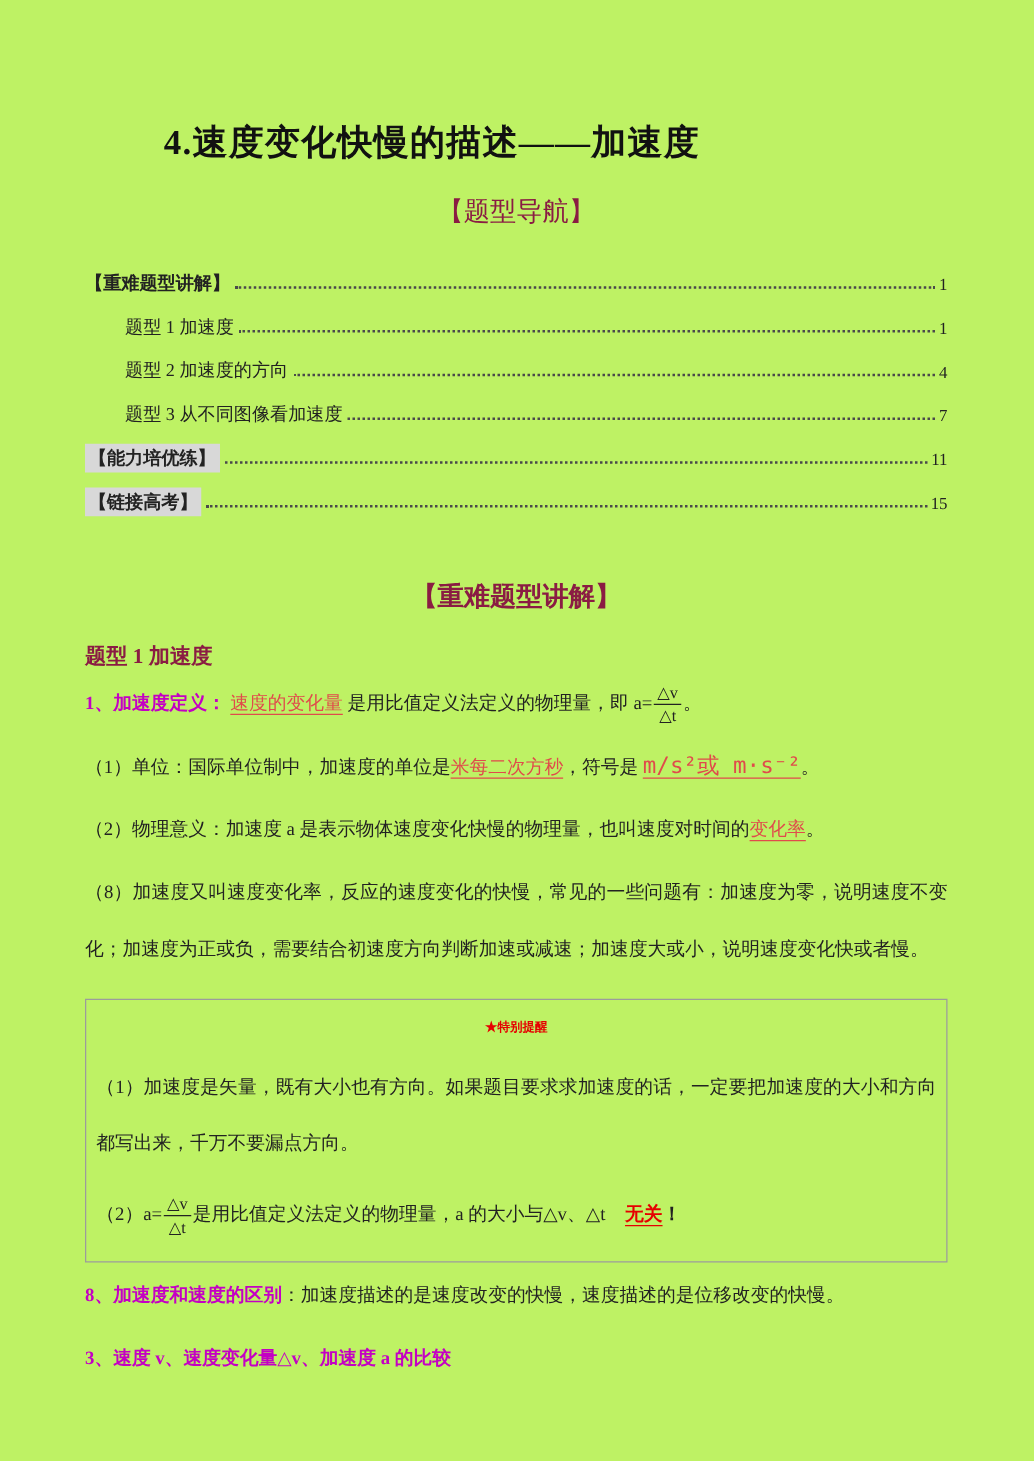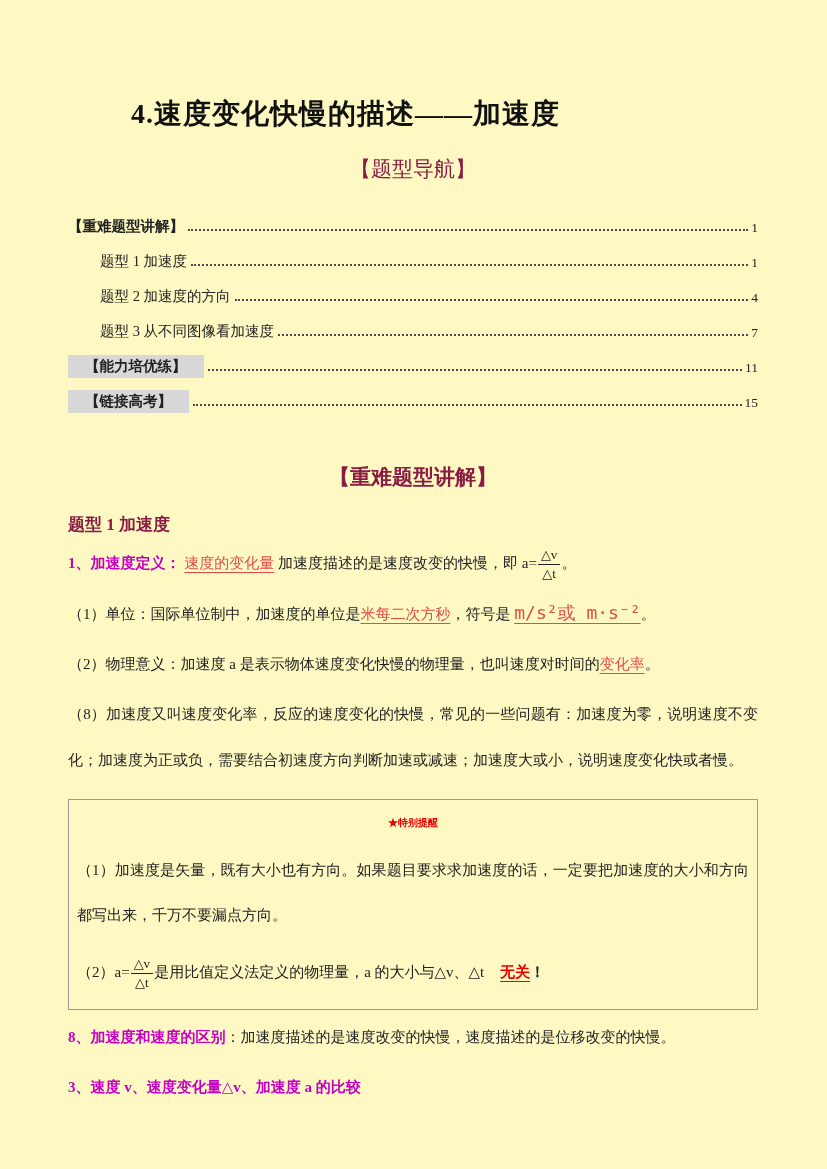--- a/index.html
+++ b/index.html
@@ -2,21 +2,21 @@
 <html><head>
 <meta charset="utf-8">
 <style>
   * { margin: 0; padding: 0; box-sizing: border-box; }
   html, body { background: #888; }
   .page {
     position: relative;
     width: 827px;
     height: 1169px;
     margin: 0 auto;
-    background: #fef9c3;
+    background: #bef264;
     font-family: "Liberation Serif", "DejaVu Serif", serif;
     color: #222222;
     overflow: hidden;
   }
   .content { padding: 95px 69px 0 68px; }
 
   .doc-title {
     font-size: 28px;
     font-weight: bold;
     color: #111111;
@@ -36,21 +36,21 @@
   .toc { margin-top: 20px; font-size: 14.5px; }
   .toc-row {
     display: flex;
     align-items: flex-end;
     height: 35px;
     cursor: pointer;
   }
   .toc-row .toc-label { white-space: nowrap; padding-bottom: 2px; }
   .toc-row.lvl1 .toc-label { margin-left: 32px; }
   .toc-row.bold .toc-label { font-weight: bold; }
-  .toc-row .toc-label.hl { background: #d8d8d8; padding: 2px 17px; }
+  .toc-row .toc-label.hl { background: #d8d8d8; padding: 2px 3px; }
   .toc-leader {
     flex: 1;
     border-bottom: 2px dotted #4a4a4a;
     margin: 0 3px 7px 4px;
     min-width: 20px;
   }
   .toc-page { padding-bottom: 2px; font-size: 13.5px; }
 
   
   .section-heading {
@@ -159,21 +159,21 @@
       </div>
     </div>
 
     <div class="section-heading">【重难题型讲解】</div>
 
     <div class="sub-heading">题型 1 加速度</div>
 
     <p class="para">
       <span class="magenta">1、加速度定义：</span>
       <span class="red-term">速度的变化量</span>
-      <span>加速度描述的是速度改变的快慢，即 a=</span><span class="frac"><span class="frac-top">△v</span><span class="frac-bot">△t</span></span><span>。</span>
+      <span>是用比值定义法定义的物理量，即 a=</span><span class="frac"><span class="frac-top">△v</span><span class="frac-bot">△t</span></span><span>。</span>
     </p>
 
     <p class="para">
       <span>（1）单位：国际单位制中，加速度的单位是</span><span class="red-term">米每二次方秒</span><span>，符号是 </span><span class="red-term mono">m/s²或 m·s⁻²</span><span>。</span>
     </p>
 
     <p class="para">
       <span>（2）物理意义：加速度 a 是表示物体速度变化快慢的物理量，也叫速度对时间的</span><span class="red-term">变化率</span><span>。</span>
     </p>
 

